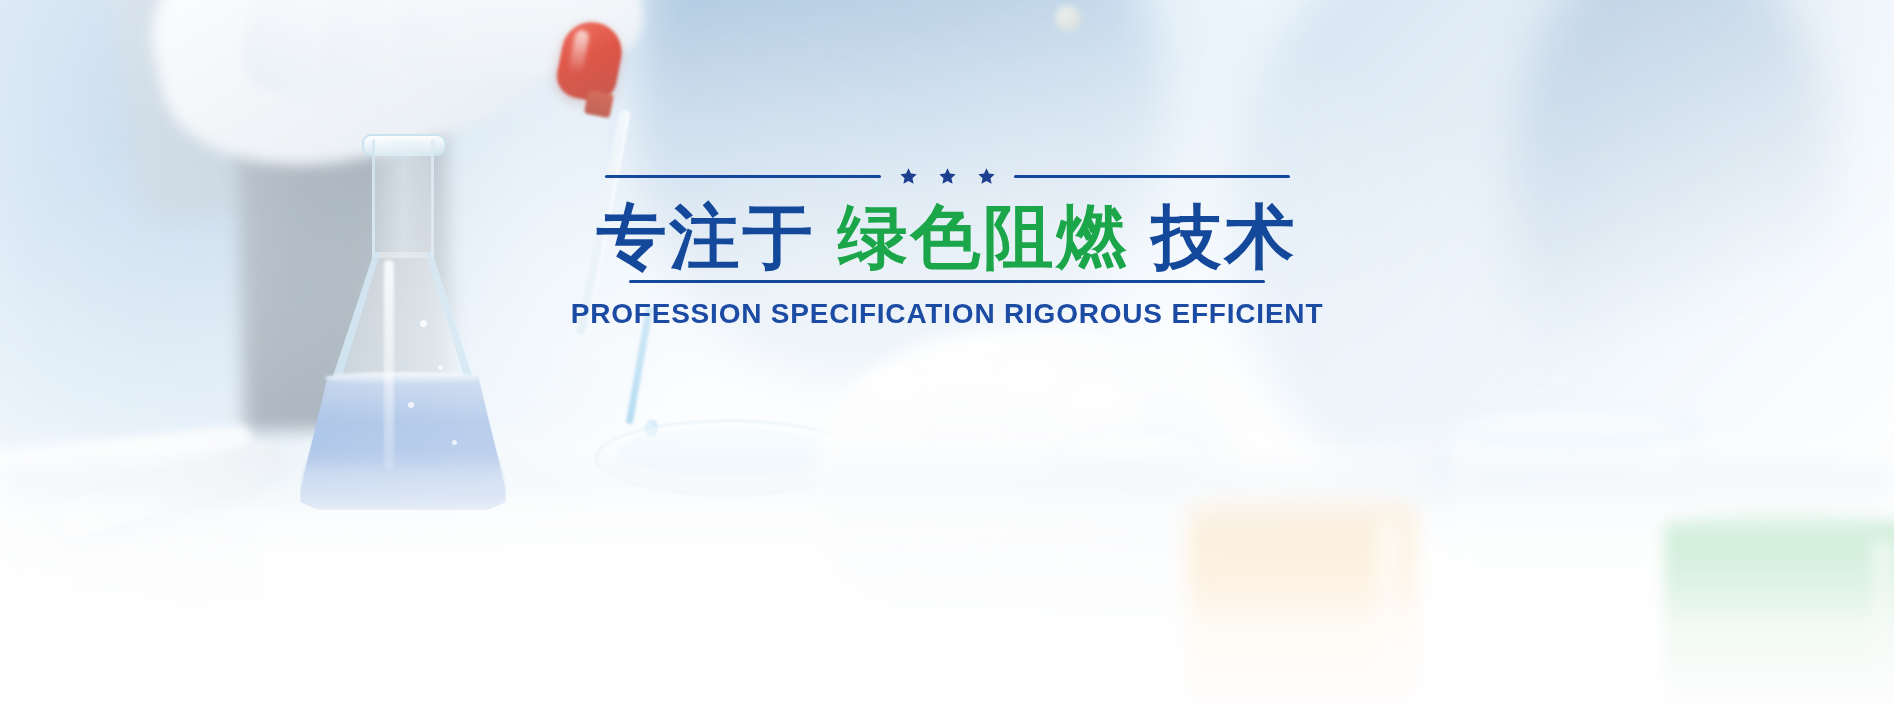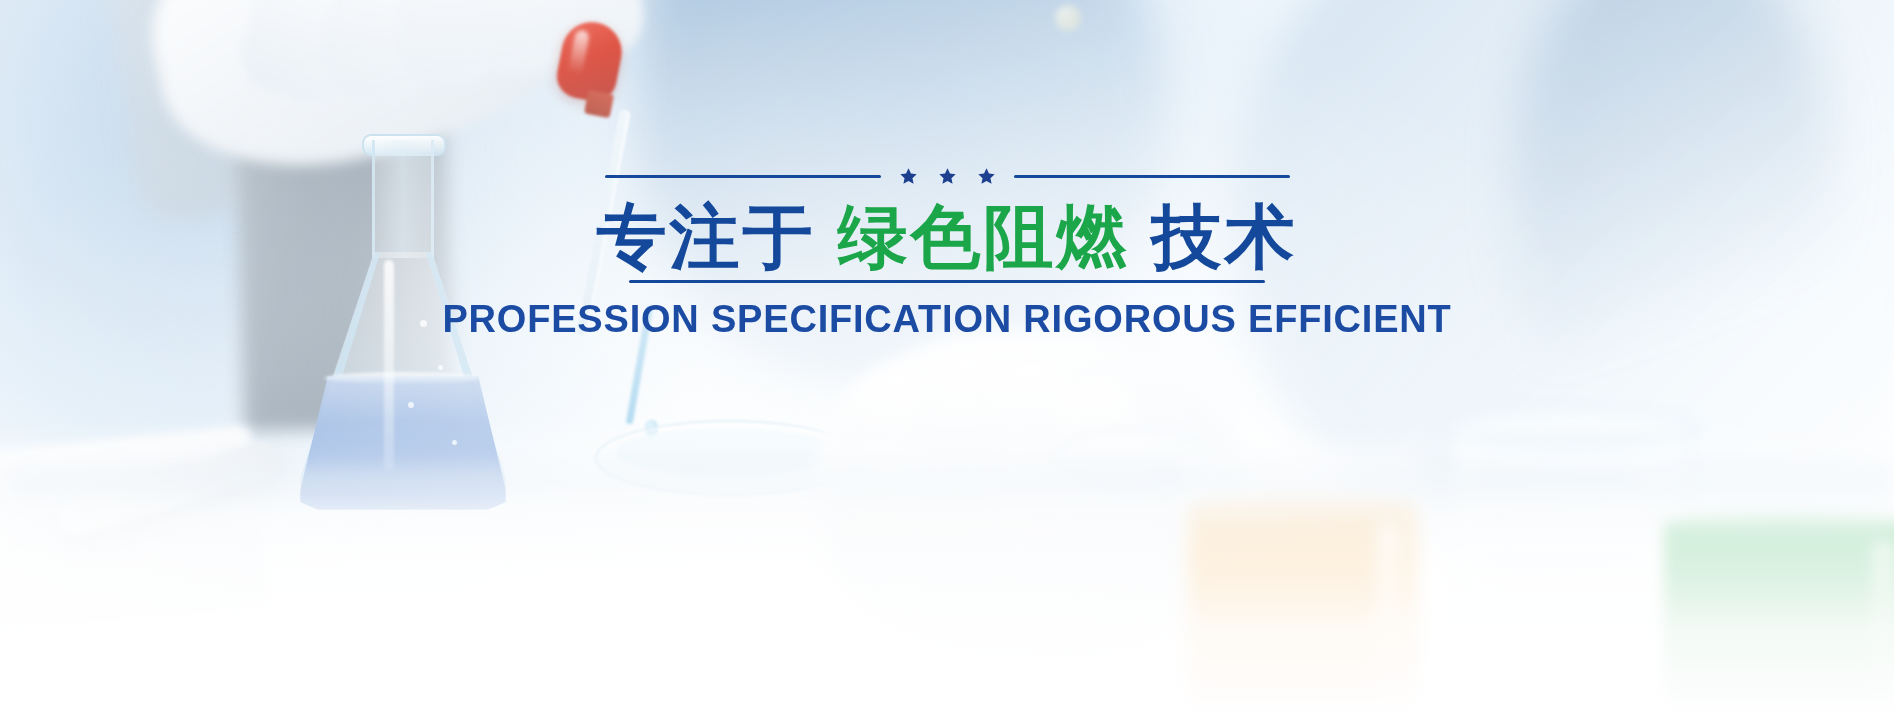--- a/index.html
+++ b/index.html
@@ -191,21 +191,21 @@
   .headline{margin-top:13px;font-size:70px;line-height:1.06;font-weight:bold;
     letter-spacing:3px;white-space:nowrap;
     font-family:"Liberation Sans","DejaVu Sans",sans-serif;}
   .h-blue{color:#14489b;}
   .h-green{color:#1ba64a;}
   .h-gap{display:inline-block;width:22px;}
 
   .rule-bottom{margin-top:6px;height:3px;background:#14489b;width:636px;
     margin-left:auto;margin-right:auto;border-radius:2px;}
 
-  .subtitle-en{margin-top:15px;font-size:38px;font-weight:bold;letter-spacing:.8px;
+  .subtitle-en{margin-top:15px;font-size:28px;font-weight:bold;letter-spacing:.8px;
     color:#1b4ba3;white-space:nowrap;}
 
   .tagline{margin-top:33px;font-size:31px;font-weight:bold;letter-spacing:1px;
     color:#1b3f7e;white-space:nowrap;
     text-shadow:0 0 7px #fff,0 0 7px #fff,0 0 14px #fff,1px 1px 0 #fff,-1px -1px 0 #fff,1px -1px 0 #fff,-1px 1px 0 #fff;}
 </style>
 </head>
 <body>
 
 <div id="stage">

